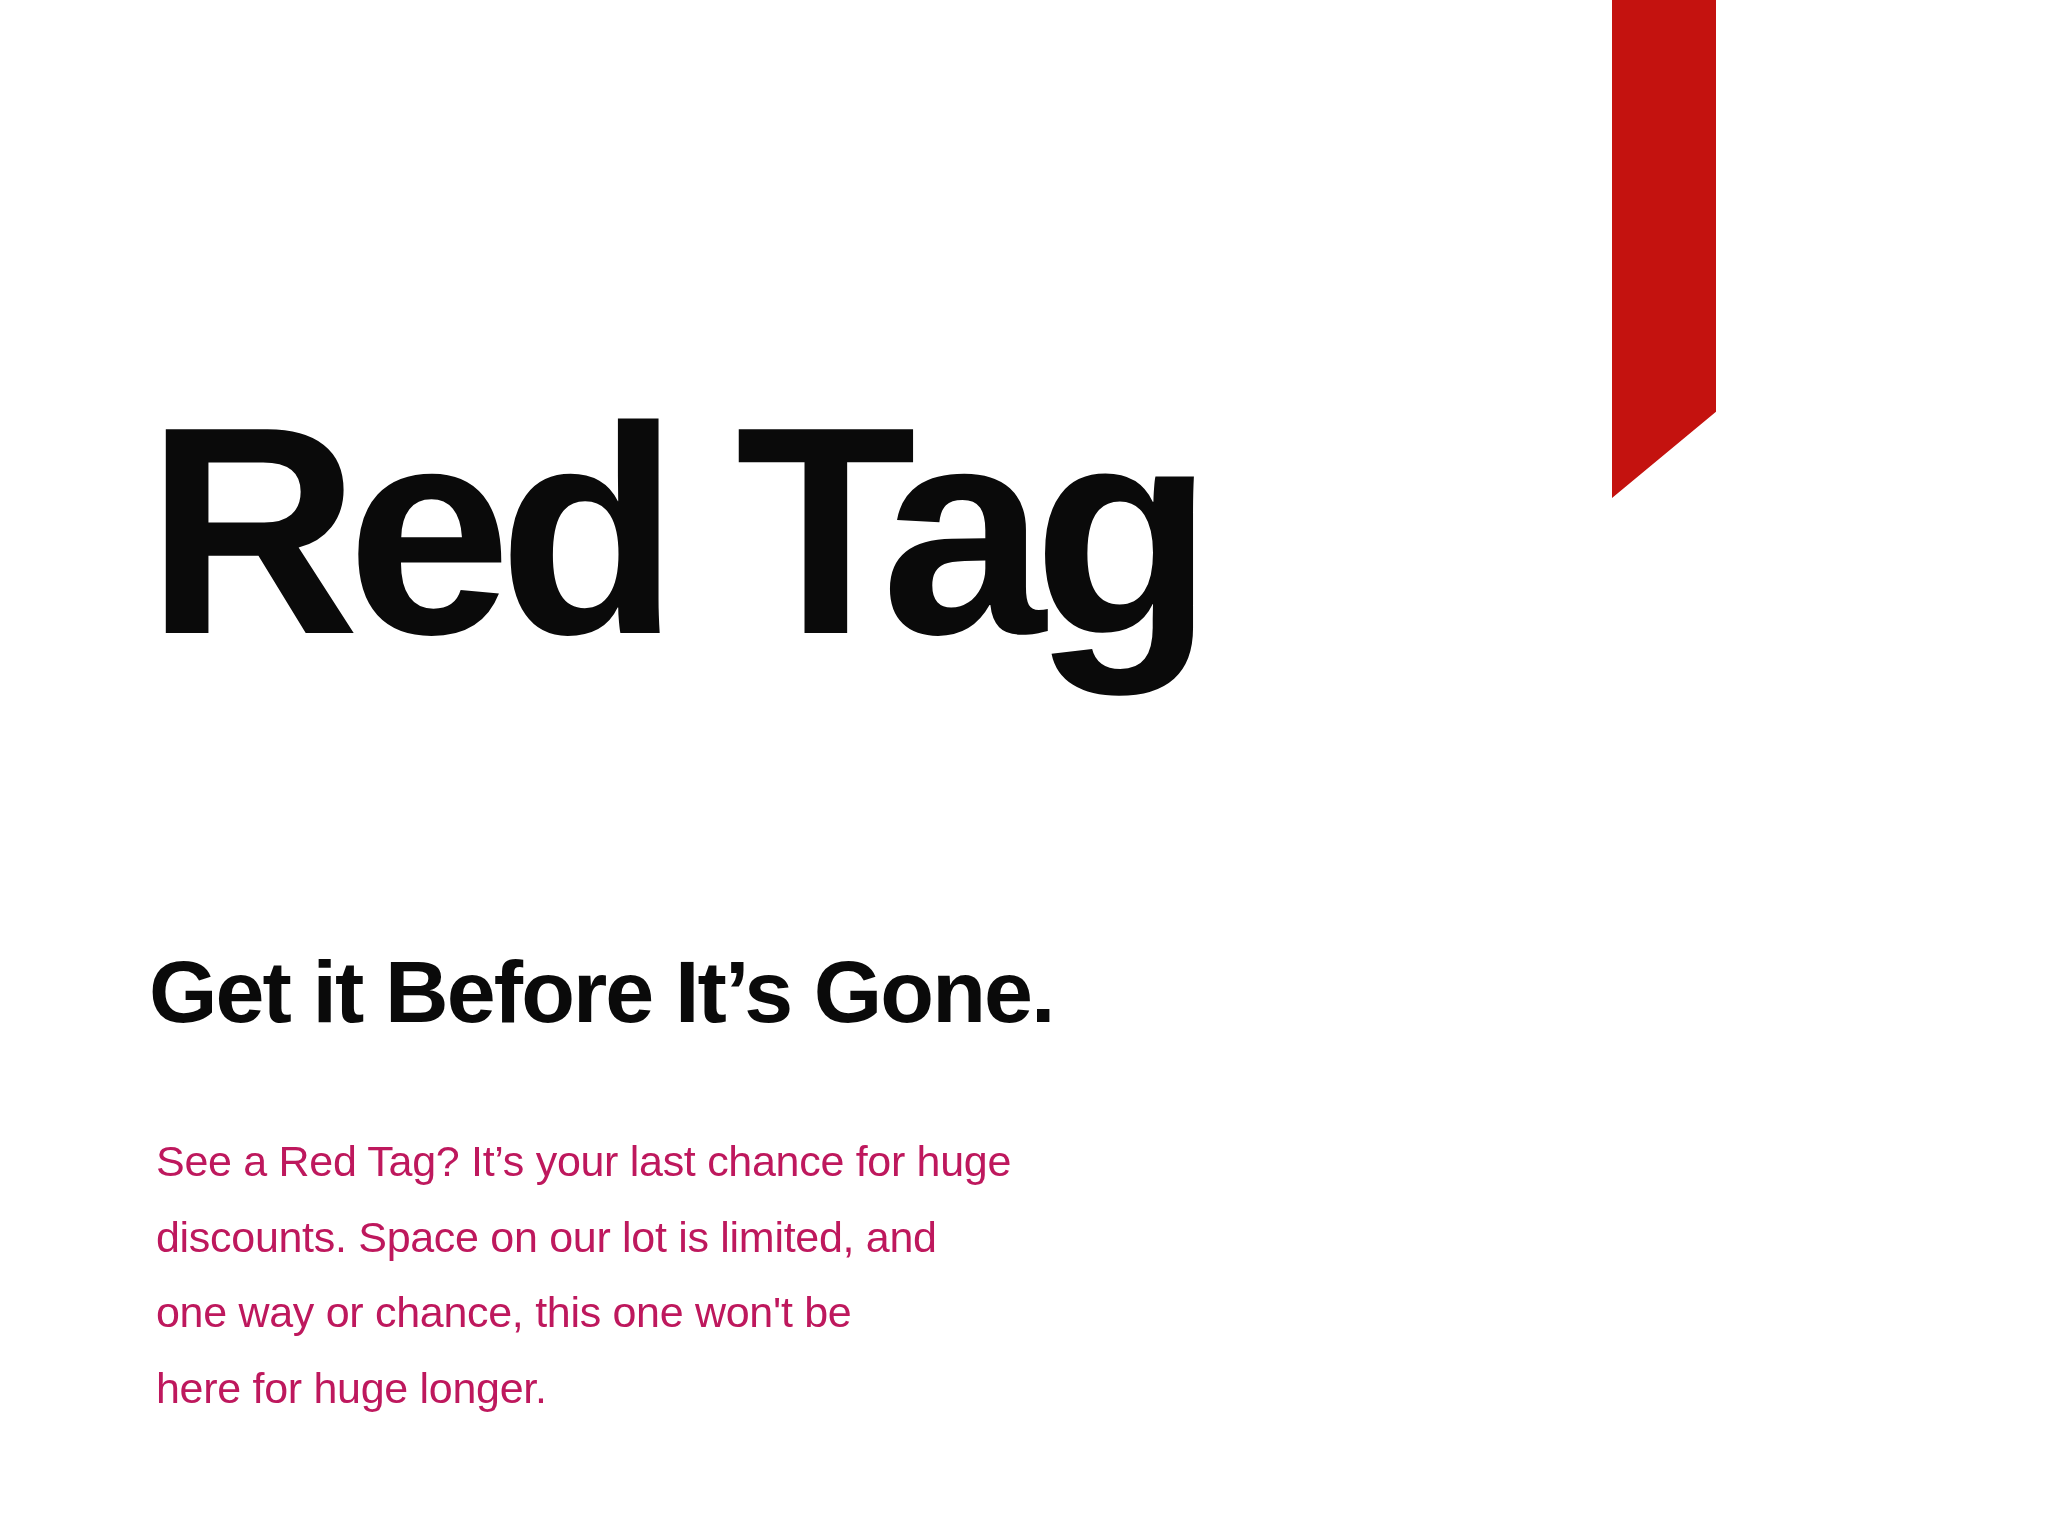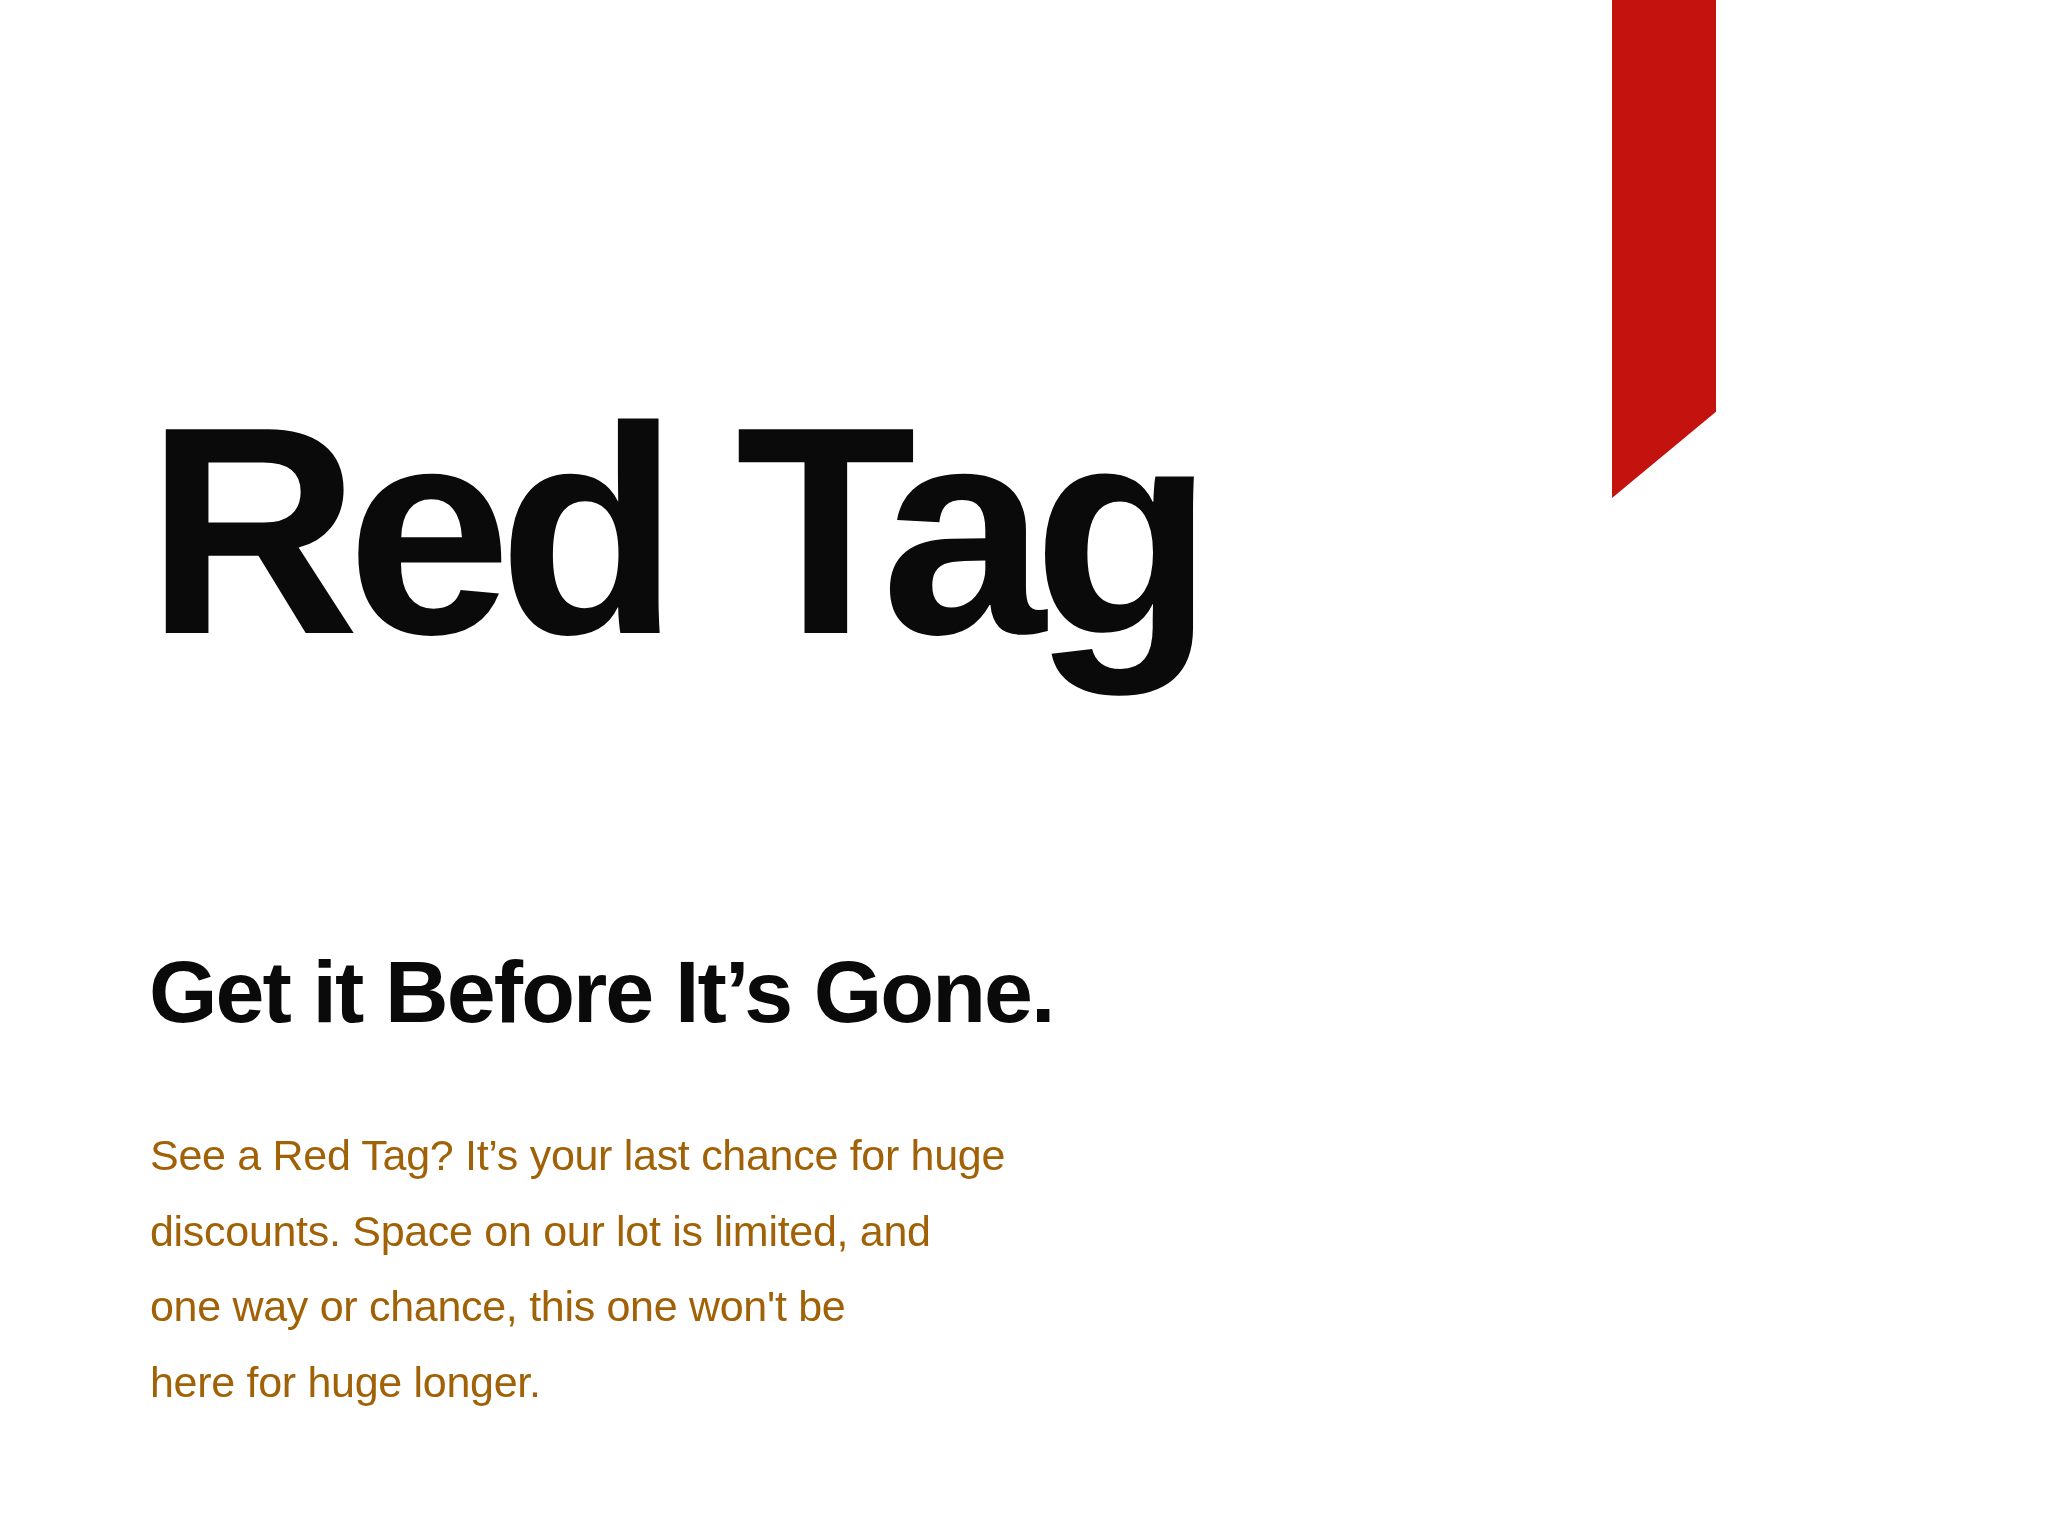--- a/index.html
+++ b/index.html
@@ -68,22 +68,22 @@
     letter-spacing: -1.9px;
     white-space: nowrap;
   }
 
   
   .body-copy {
     position: absolute;
     left: 150px;
     top: 1118px;
     width: 1140px;
-    margin: 0;
-    color: #a16207;
+    margin: 6px;
+    color: #be185d;
     font-family: "Liberation Sans", sans-serif;
     font-weight: 400;
     font-size: 43px;
     line-height: 75.5px;
     letter-spacing: -0.3px;
   }
   .body-copy .bc-line {
     display: block;
     white-space: nowrap;
   }

